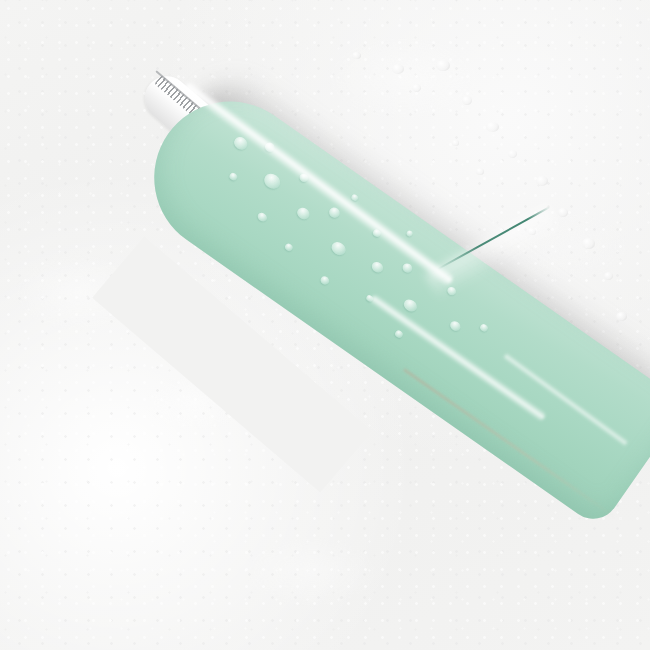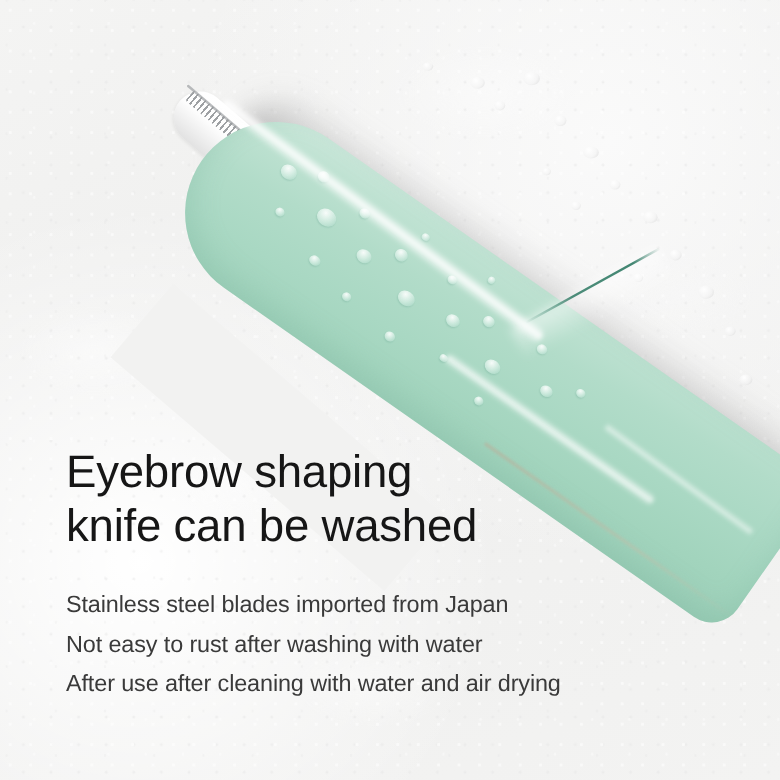--- a/index.html
+++ b/index.html
@@ -308,23 +308,14 @@
 
     <div class="gloss"></div>
     <div class="handle-wedge"></div>
     <div class="gloss2"></div>
     <div class="gloss3"></div>
     <div class="seam-shade"></div>
     <div class="seam"></div>
     <div class="underline-edge"></div>
   </div>
 
-  <div class="copy">
-    <div class="headline">Eyebrow shaping
-knife can be washed</div>
-    <div class="sublist">
-      <div class="subline">Stainless steel blades imported from Japan</div>
-      <div class="subline">Not easy to rust after washing with water</div>
-      <div class="subline">After use after cleaning with water and air drying</div>
-    </div>
-  </div>
 
 </div>
 
 </body></html>

